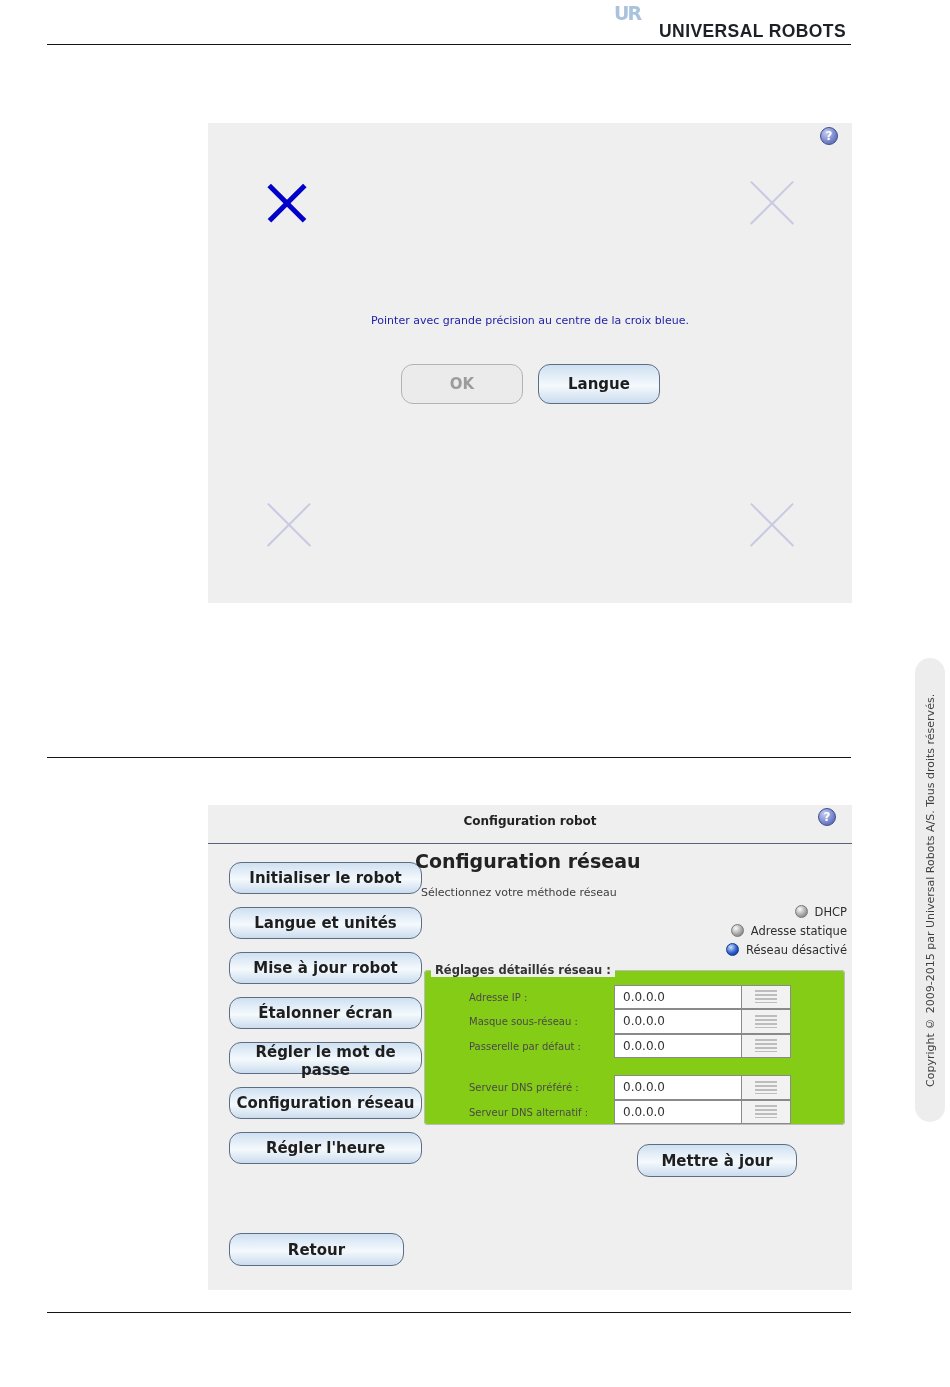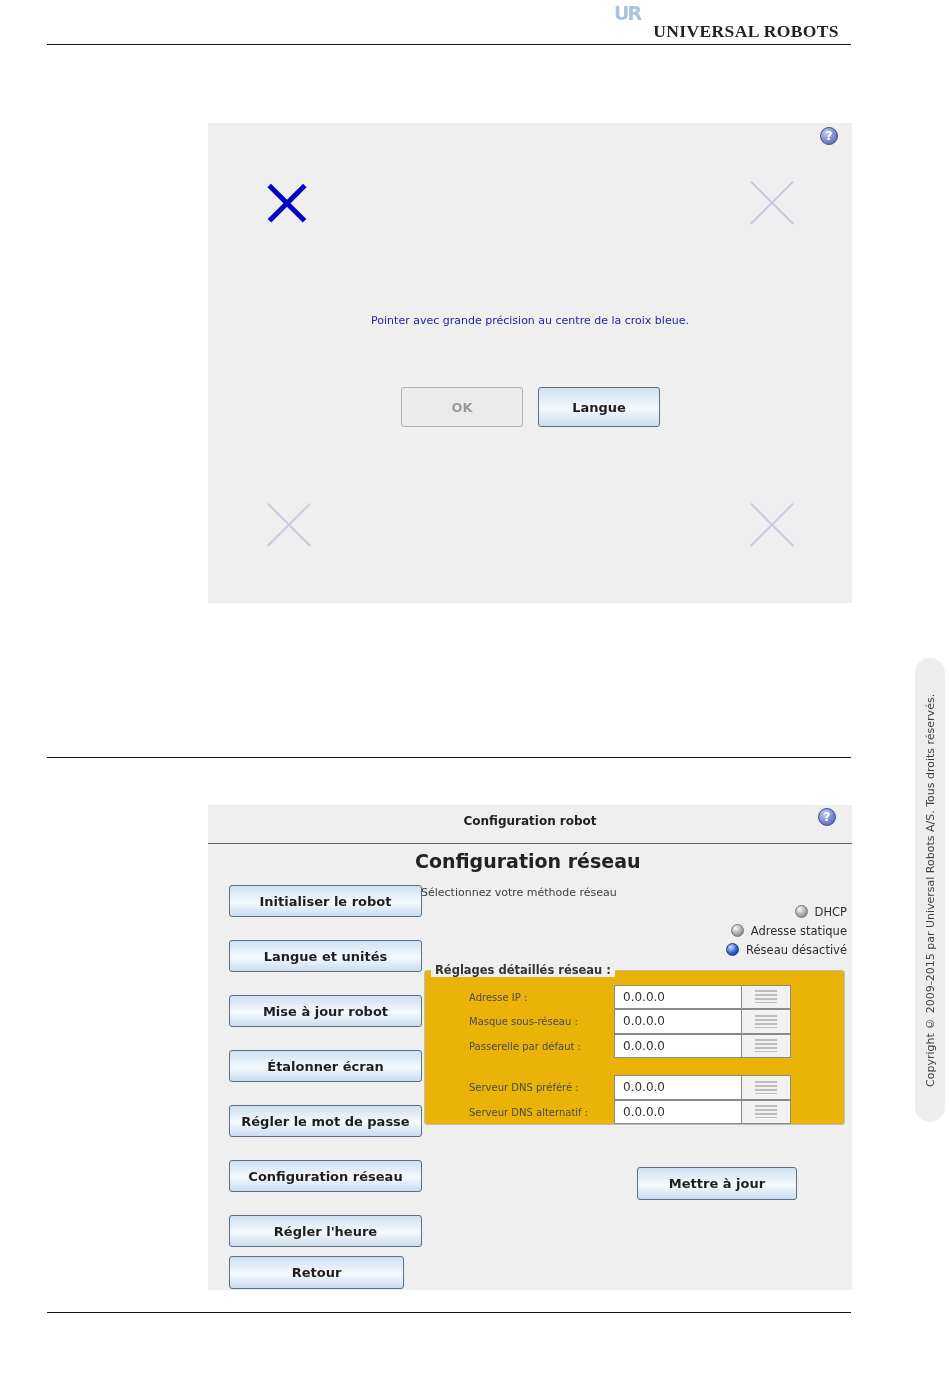--- a/index.html
+++ b/index.html
@@ -9,21 +9,21 @@
 
   
   .rule { position:absolute; left:47px; width:804px; border:none; border-top:1.6px solid #141414; }
   .rule-top { top:44px; }
   .rule-mid { top:757px; }
   .rule-bottom { top:1312px; }
 
   .logo { position:absolute; top:2px; right:99px; width:210px; height:42px; }
   .logo-mark { position:absolute; left:-27px; top:0; font-family:"DejaVu Sans",sans-serif;
                font-weight:bold; font-size:19px; color:#a9c3dc; letter-spacing:-2px; }
-  .logo-text { position:absolute; right:12px; top:19px; font-family:Liberation Serif, serif;
+  .logo-text { position:absolute; right:5px; top:19px; font-family:Liberation Sans, sans-serif;
                font-weight:bold; font-size:17.5px; letter-spacing:0.4px; color:#1b2127; white-space:nowrap; }
 
   .vnote { position:absolute; right:5px; top:658px; height:464px; width:30px;
            writing-mode:vertical-rl; transform:rotate(180deg);
            background:#ededed; border-radius:15px; font-size:11px; color:#3f3f3f;
            display:flex; align-items:center; justify-content:center; white-space:nowrap; }
 
   
   .panel { position:absolute; left:208px; width:644px; background:#efefef; }
   .help-icon { position:absolute; width:18px; height:18px; border-radius:50%;
@@ -44,23 +44,23 @@
   .cross-faded::before, .cross-faded::after { width:60px; height:2.4px; background:#c9c9e2;
       transform:translate(-50%,-50%) rotate(45deg); }
   .cross-faded::after { transform:translate(-50%,-50%) rotate(-45deg); }
   .pos-tr { left:541px; top:57px; }
   .pos-bl { left:58px;  top:379px; }
   .pos-br { left:541px; top:379px; }
   .instruction { position:absolute; top:191px; left:0; width:100%; text-align:center;
                  font-size:11px; color:#2222a8; }
   .cal-buttons { position:absolute; top:241px; left:0; width:100%; height:40px; }
 
-  .btn { font-family:"DejaVu Sans",sans-serif; font-weight:bold; color:#1e1e1e; font-size:13px;
-         border:1px solid #5d6d84; border-radius:3px; cursor:pointer;
-         background:linear-gradient(180deg,#cfe0f1 0%,#eef5fb 45%,#f4f9fc 55%,#cbdcee 100%);margin-top:23px; }
+  .btn { font-family:"DejaVu Sans",sans-serif; font-weight:bold; color:#1e1e1e; font-size:15px;
+         border:1px solid #5d6d84; border-radius:12px; cursor:pointer;
+         background:linear-gradient(180deg,#cfe0f1 0%,#eef5fb 45%,#f4f9fc 55%,#cbdcee 100%); }
   .btn-ok { position:absolute; left:193px; width:122px; height:40px;
             background:#ebebeb; border:1px solid #b3b3b3; color:#9b9b9b; }
   .btn-cancel { position:absolute; left:330px; width:122px; height:40px; }
 
   
   .panel-setup { top:805px; height:485px; }
   .panel-setup .help-icon { top:3px; right:16px; }
   .setup-title { position:absolute; top:9px; left:0; width:100%; text-align:center;
                  font-size:12px; font-weight:bold; color:#222222; }
   .title-divider { position:absolute; top:38px; left:0; width:100%; border-top:1px solid #5a6378; }
@@ -74,21 +74,21 @@
   .method-label { margin-top:14px; margin-left:6px; font-size:11px; color:#3d3d3d; }
   .radio-row { display:flex; align-items:center; margin-left:12px; margin-top:6px; height:13px;justify-content:flex-end; }
   .radio { width:13px; height:13px; border-radius:50%; margin-right:7px; flex:none;
            background:radial-gradient(circle at 35% 30%, #fafafa, #a8a8a8 55%, #6e6e6e);
            border:1px solid #787878; }
   .radio.sel { background:radial-gradient(circle at 35% 30%, #cfe0ff, #2c5ecc 55%, #0a2a88);
                border:1px solid #123a8a; }
   .radio-label { font-size:11.5px; color:#2e2e2e; }
 
   .net-fieldset { position:relative; margin-top:14px; margin-left:9px; width:421px; height:155px;
-                  border:1px solid #bcbcbc; border-radius:4px; background:#eab308; padding:14px 0 0 0; }
+                  border:1px solid #bcbcbc; border-radius:4px; background:#84cc16; padding:14px 0 0 0; }
   .net-legend { position:absolute; top:-8px; left:6px; background:#efefef; padding:0 4px;
                 font-size:11.5px; font-weight:bold; color:#333333; }
   .field-row { display:flex; align-items:center; margin-left:44px; height:24.5px; }
   .field-gap { height:17px; }
   .field-label { width:145px; font-size:10px; color:#4a4a4a; }
   .field-group { display:flex; width:177px; height:24.5px; border:1px solid #8a8a8a; margin-top:-1px; }
   .ip-input { flex:1; border:none; outline:none; background:#ffffff; font-family:"DejaVu Sans",sans-serif;
               font-size:12px; color:#333333; padding:0 0 0 8px; min-width:0; }
   .kbd-btn { width:49px; border:none; border-left:1px solid #8a8a8a; background:#f2f2f2;
              display:flex; align-items:center; justify-content:center; cursor:pointer; }

